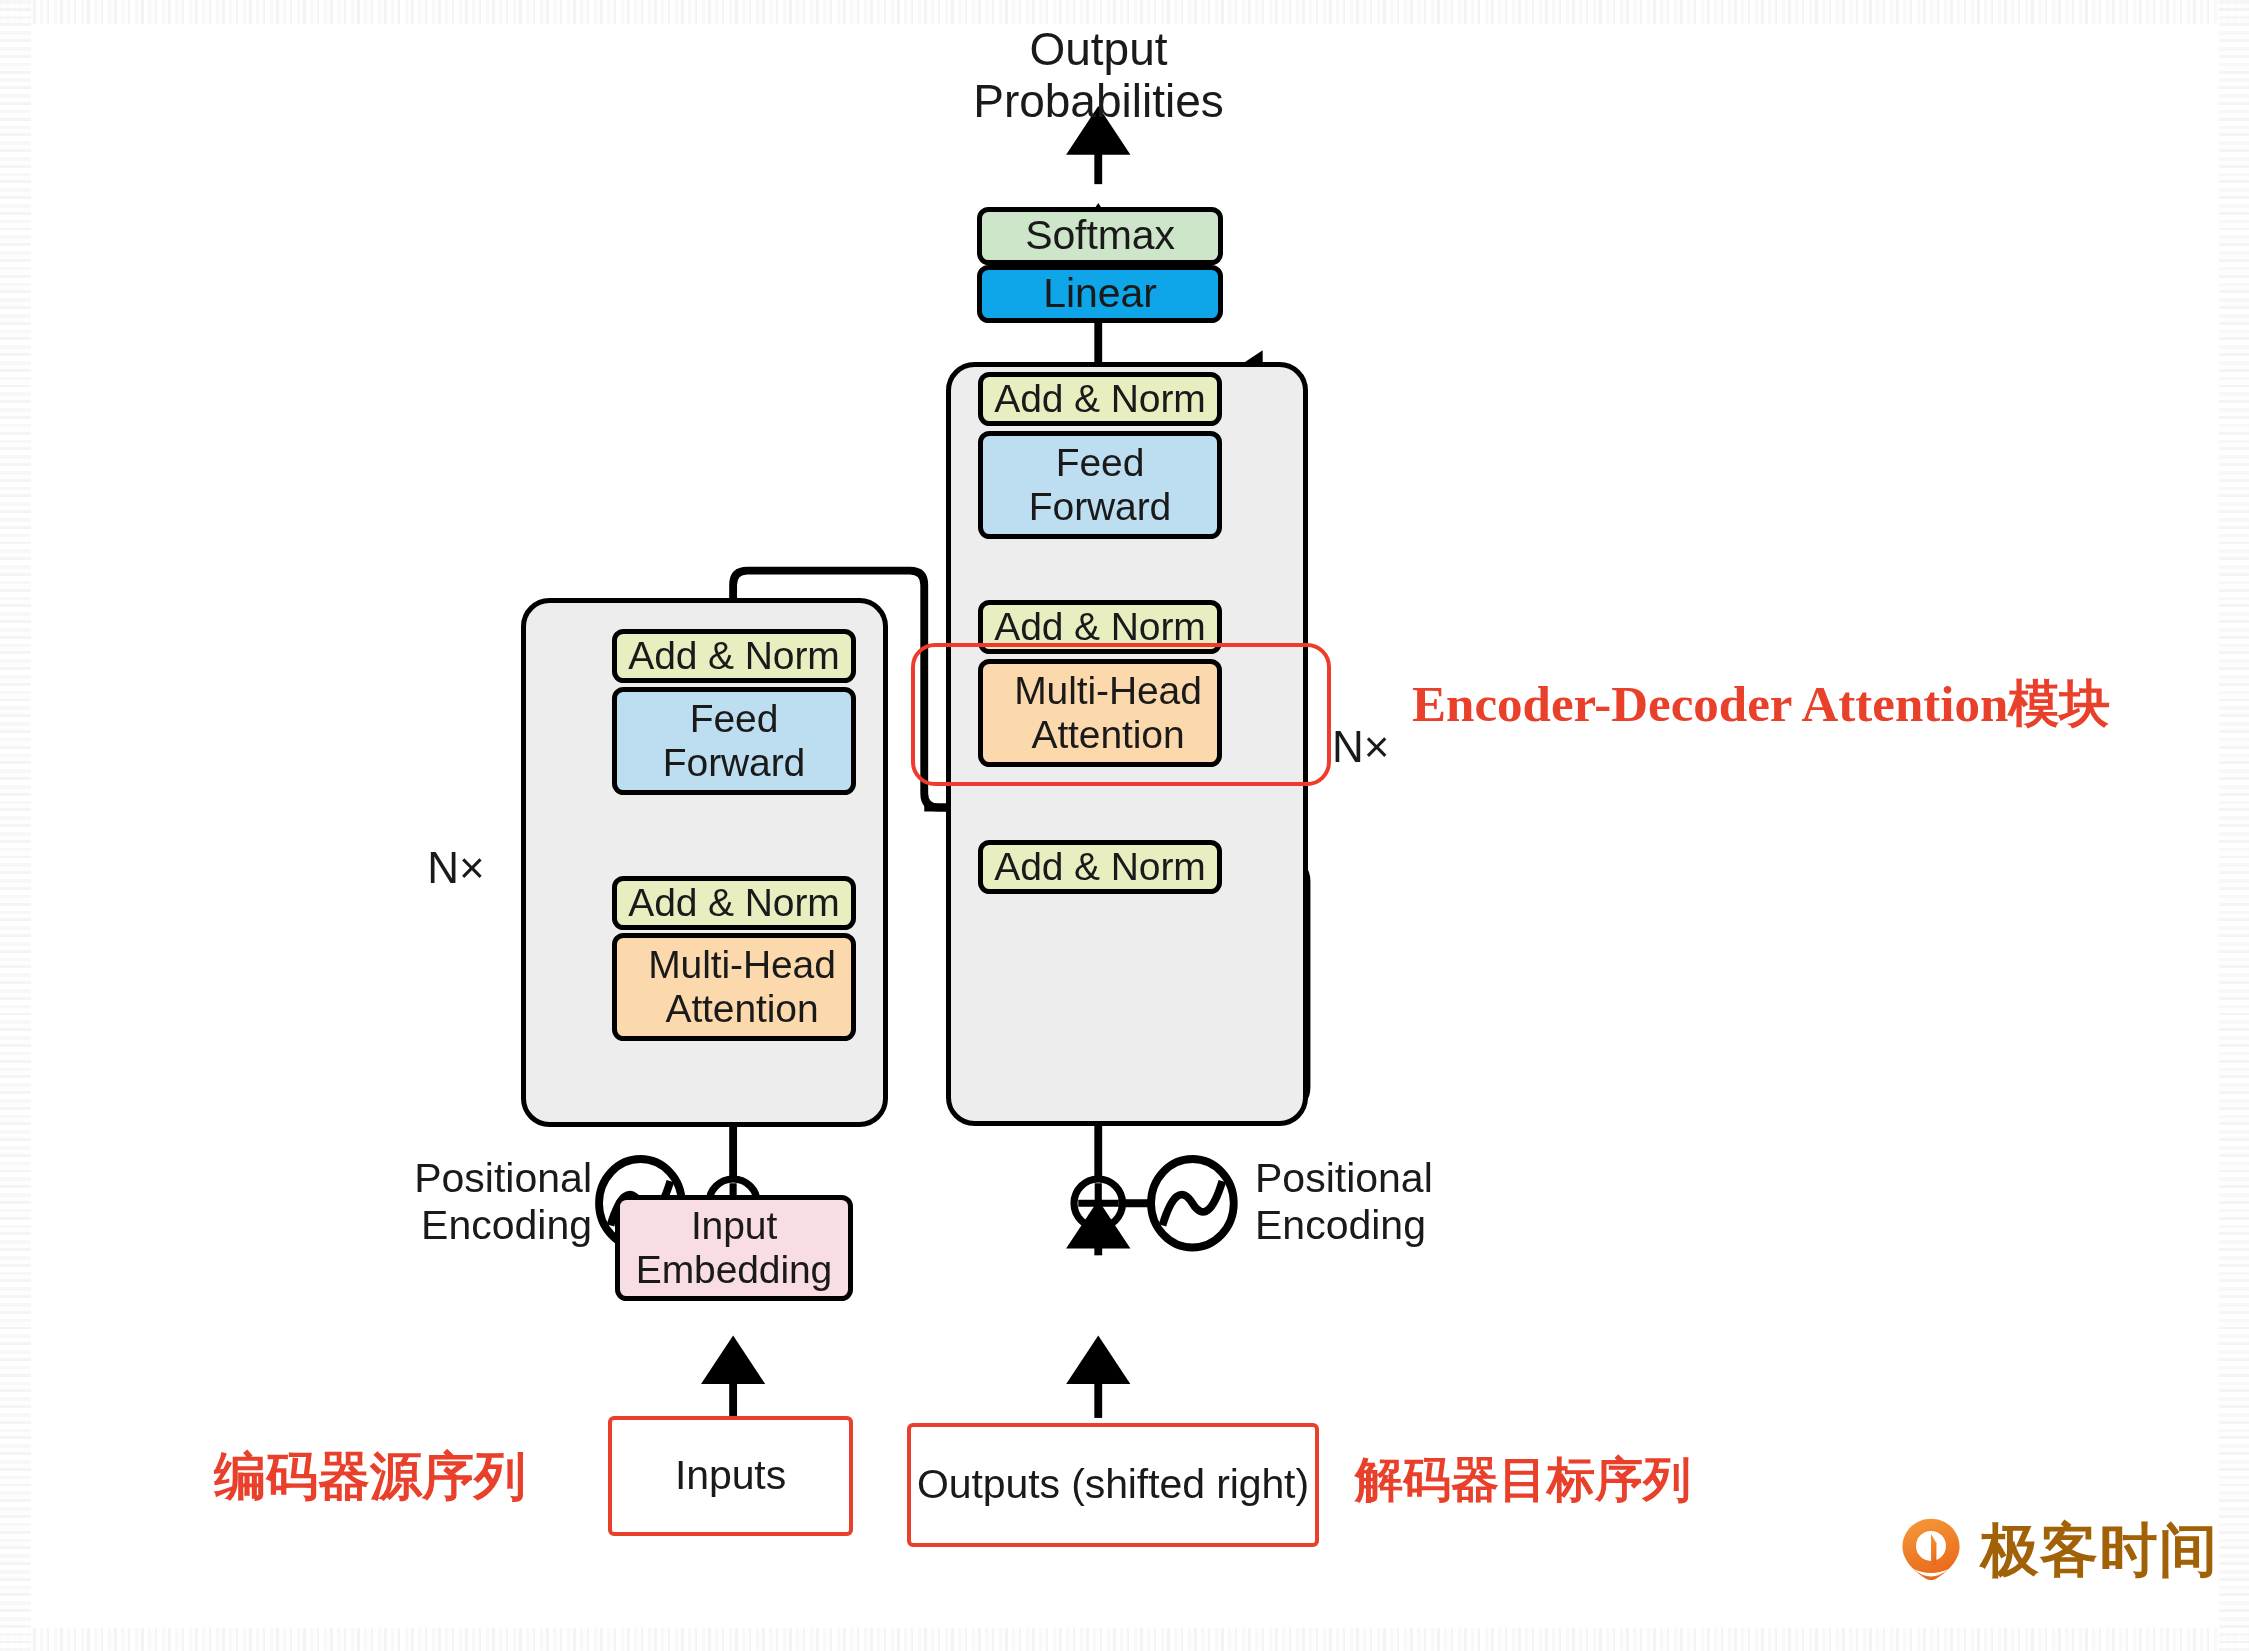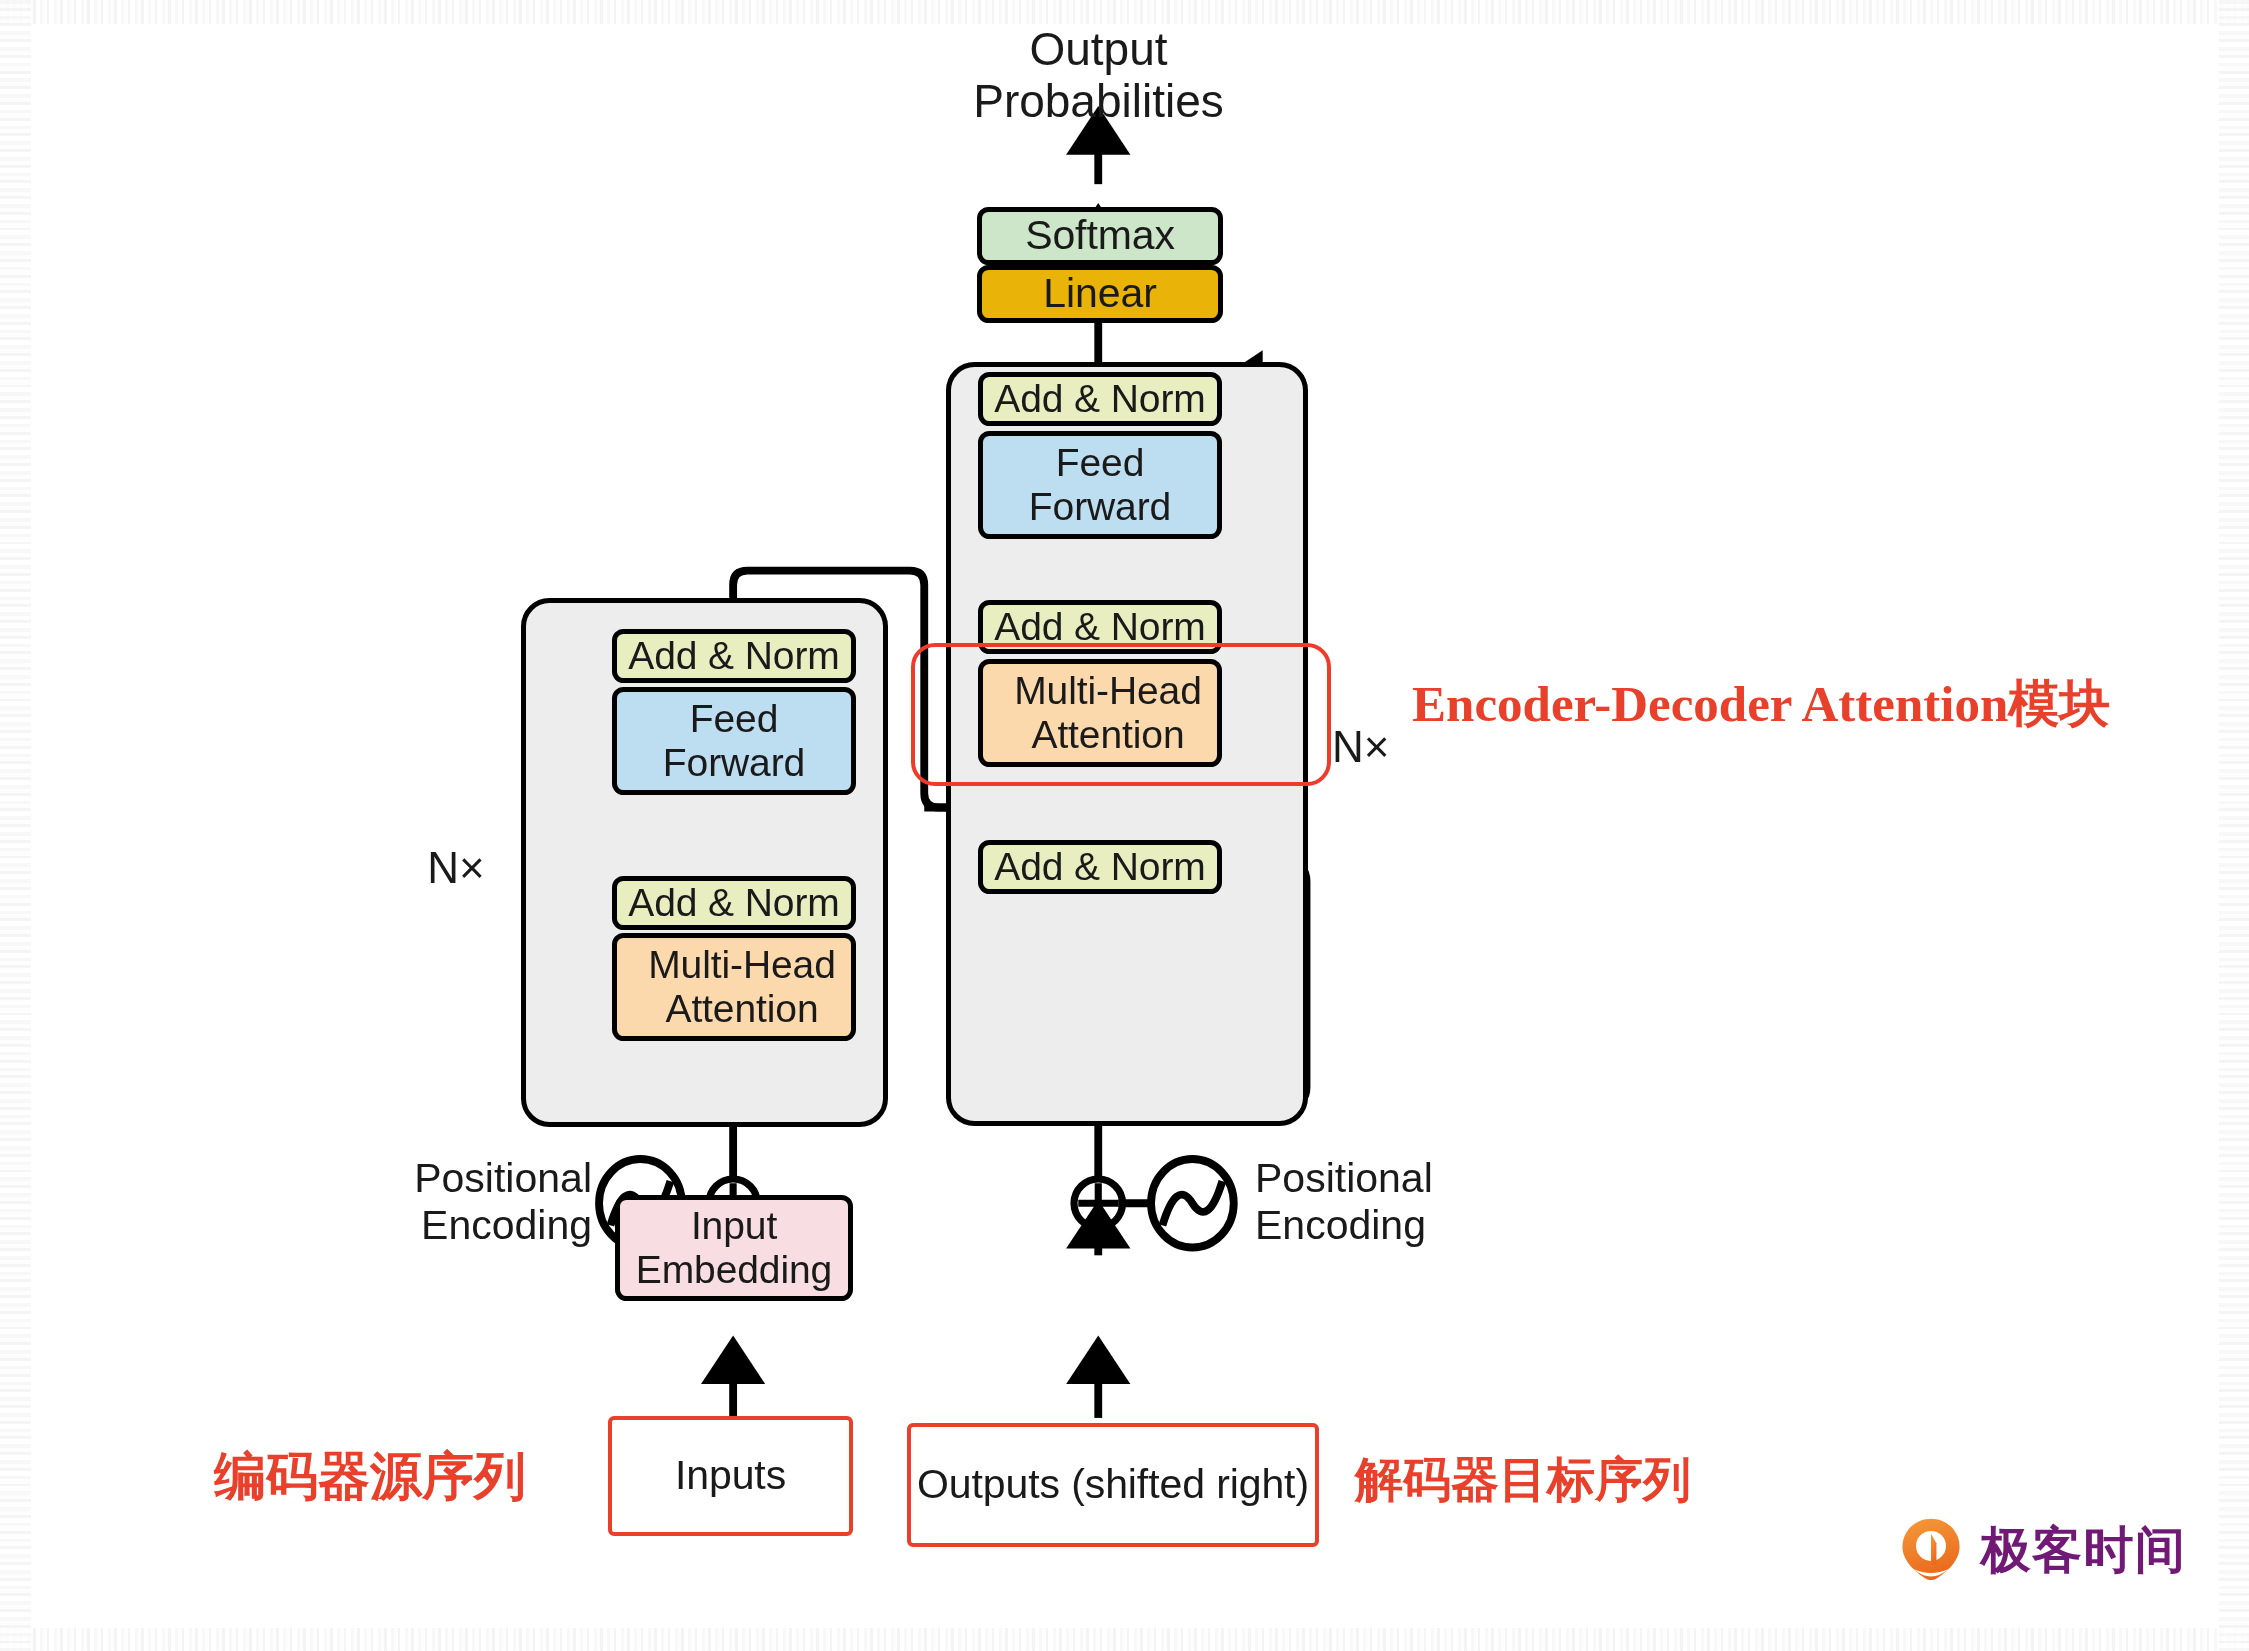--- a/index.html
+++ b/index.html
@@ -43,21 +43,21 @@
     line-height:1.12;
     font-weight:400;
     letter-spacing:-0.1px;
     z-index:6;
   }
   .addnorm{background:#e8eec0;}
   .ffwd{background:#bdddf0;}
   .attn{background:#fbd9ad;padding-left:16px;}
   .embed{background:#f8dde3;}
   .softmax{background:#cde5c9;margin-top:36px;}
-  .linear{background:#eab308;}
+  .linear{background:#0ea5e9;}
   .io-box{
     background:transparent;border:4.3px solid #e8402a;border-radius:6px;
   }
 
   
   .stack{
     position:absolute;
     box-sizing:border-box;
     background:#ededed;
     border:5.7px solid #000;
@@ -97,21 +97,21 @@
   }
 
   
   .logo{
     position:absolute;
     display:flex;align-items:center;gap:15.7px;
     z-index:10;
   }
   .logo-mark{width:68px;height:68px;flex:0 0 auto;}
   .logo-text{
-    font-size:50px;font-weight:700;color:#701a75;
+    font-size:58px;font-weight:700;color:#a16207;
     letter-spacing:1.4px;line-height:1;
     font-family:"DejaVu Sans","Liberation Sans",sans-serif;
   }
 </style>
 </head>
 <body>
 
 <div id="page">
 
   <div class="frame-top"></div>

